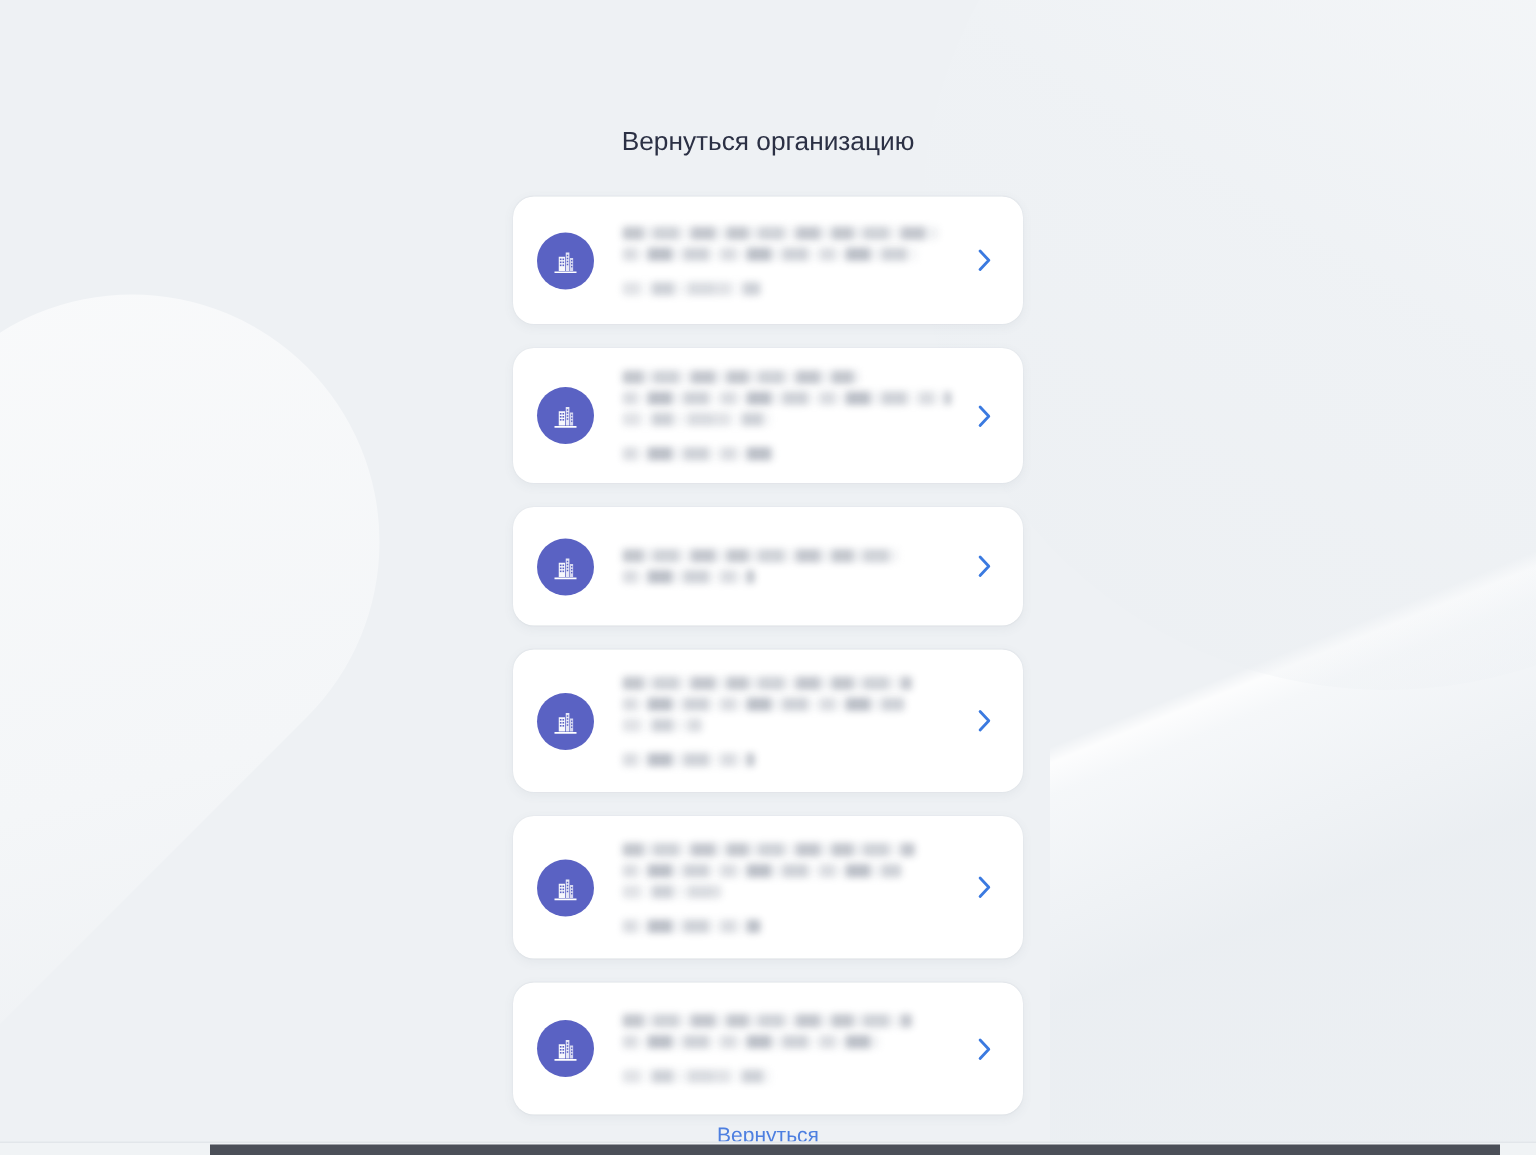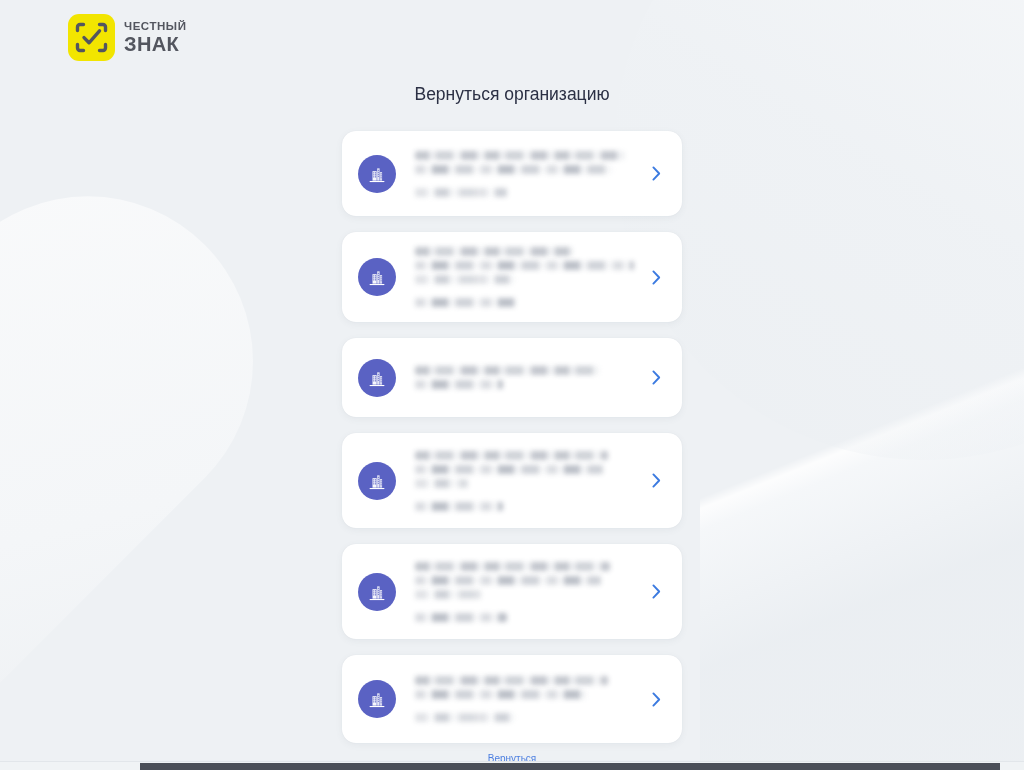--- a/index.html
+++ b/index.html
@@ -196,21 +196,21 @@
   }
 
   
   #back-link-wrap {
     position: absolute;
     left: 0; top: 748px;
     width: 1024px;
     text-align: center;
   }
   #back-link {
-    font-size: 10px;
+    font-size: 14px;
     color: #4d7fe0;
     text-decoration: none;
     cursor: pointer;
   }
 
   
   #h-scrollbar {
     position: absolute;
     left: 0; bottom: 0;
     width: 1024px; height: 9px;
@@ -230,37 +230,20 @@
 <body style="background: rgb(238, 241, 244);">
 
 <div id="bg-decor">
   <div class="decor-pill decor-pill-left"></div>
   <div class="decor-edge"></div>
   <div class="decor-swoosh"></div>
 </div>
 
 <div id="page">
 
-  <div id="app-header">
-    <div class="logo-mark" style="background: rgb(242, 229, 0);">
-      <svg width="47" height="47" viewBox="0 0 47 47" aria-hidden="true">
-        <g fill="none" stroke="#53565f" stroke-width="3.4" stroke-linecap="round" stroke-linejoin="round">
-          <path d="M15.5 10.5 H12 a2.5 2.5 0 0 0 -2.5 2.5 V16.5"></path>
-          <path d="M31.5 10.5 H35 a2.5 2.5 0 0 1 2.5 2.5 V16.5"></path>
-          <path d="M15.5 36.5 H12 a2.5 2.5 0 0 1 -2.5 -2.5 V30.5"></path>
-          <path d="M31.5 36.5 H35 a2.5 2.5 0 0 0 2.5 -2.5 V30.5"></path>
-          <path d="M16 23.6 l5 5.2 l10.5 -12"></path>
-        </g>
-      </svg>
-    </div>
-    <div class="logo-wordmark" style="color: rgb(83, 86, 95);">
-      <span class="logo-word-top">ЧЕСТНЫЙ</span>
-      <span class="logo-word-bottom">ЗНАК</span>
-    </div>
-  </div>
 
   <h1 id="page-title" style="color: rgb(43, 48, 68);">Вернуться организацию</h1>
 
   <div id="org-list">
       <div class="org-card" style="min-height: 85px;">
         <div class="org-card-avatar" style="background: rgb(90, 98, 195);">
           <svg width="20" height="20" viewBox="0 0 24 24" aria-hidden="true">
             <g fill="#ffffff">
               <path d="M3.2 20.4h17.6v1.3H3.2z"></path>
               <path d="M6.6 8.6h5.0v11.4H6.6z" opacity="0.95"></path>

